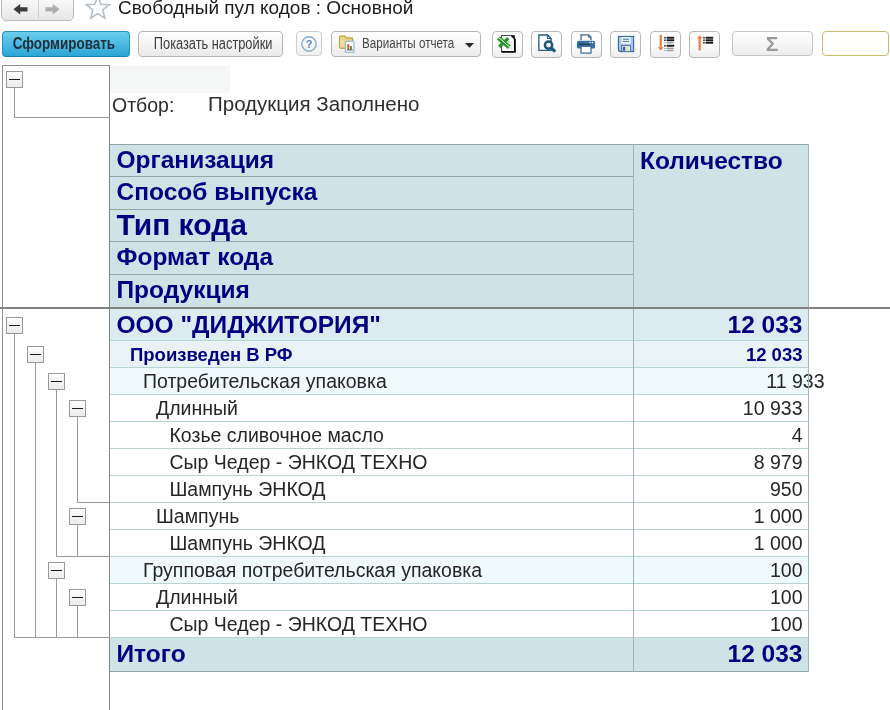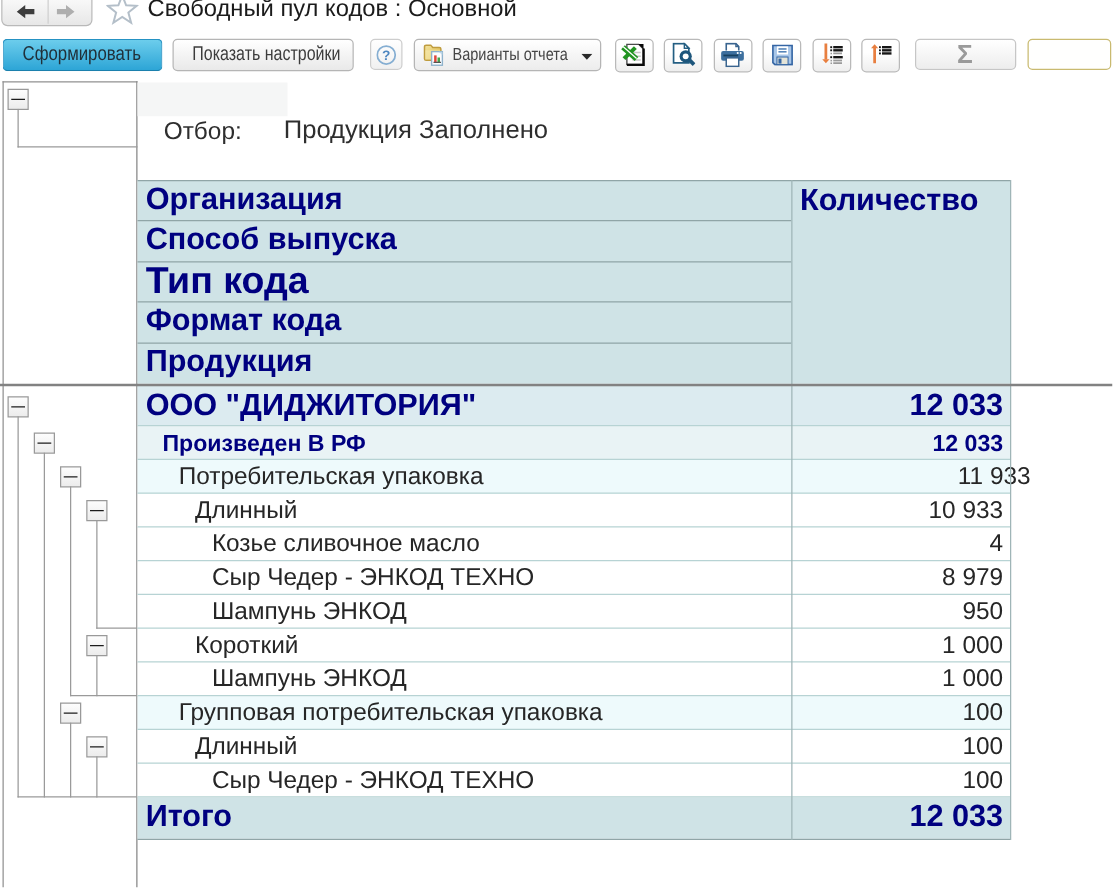--- a/index.html
+++ b/index.html
@@ -22,21 +22,21 @@
   <path d="M7.2 0 L7.2 3.2 L14.5 3.2 L14.5 7.4 L7.2 7.4 L7.2 10.6 L0.4 5.3 Z" fill="#3d3d3d"></path>
 </svg>
 <svg class="abs" style="left:45px;top:4px;" width="15" height="11" viewBox="0 0 15 11">
   <path d="M7.8 0 L7.8 3.2 L0.5 3.2 L0.5 7.4 L7.8 7.4 L7.8 10.6 L14.6 5.3 Z" fill="#aeaeae"></path>
 </svg>
 <svg class="abs" style="left:85px;top:-4px;" width="26" height="24" viewBox="0 0 26 24">
   <polygon points="12.8,0.3 15.9,8.2 24.3,8.7 17.7,14.0 19.9,22.2 12.8,17.6 5.7,22.2 7.9,14.0 1.3,8.7 9.7,8.2" fill="none" stroke="#b4bfc9" stroke-width="1.6"></polygon>
 </svg>
 <div class="abs" style="left:118px;top:-4px;font-size:19px;line-height:24px;color:#1b1b1b;">Свободный пул кодов : Основной</div>
 
-<div class="abs" style="left:2px;top:31px;width:125.5px;height:23.5px;border:1px solid #2592c3;border-bottom-color:#1b80ad;border-radius:4px;background:linear-gradient(#6ccdec,#2da5d6);text-align:center;line-height:24px;font-size:16px;font-weight:normal;color:#20303a;white-space:nowrap;"><span style="display:inline-block;transform:scaleX(0.84);">Сформировать</span></div>
+<div class="abs" style="left:2px;top:31px;width:125.5px;height:23.5px;border:1px solid #2592c3;border-bottom-color:#1b80ad;border-radius:4px;background:linear-gradient(#6ccdec,#2da5d6);text-align:left;line-height:24px;font-size:16px;font-weight:bold;color:#20303a;white-space:nowrap;"><span style="display:inline-block;transform:scaleX(0.84);">Сформировать</span></div>
 <div class="abs" style="left:138px;top:31px;width:143px;height:23.5px;border:1px solid #b5b5b5;border-radius:4px;background:linear-gradient(#ffffff,#e9e9e9);text-align:left;line-height:24px;font-size:16px;color:#3c3c3c;white-space:nowrap;"><span style="display:inline-block;transform:scaleX(0.80);">Показать настройки</span></div>
 <div class="abs" style="left:295.5px;top:30.5px;width:24px;height:23px;border:1px solid #cdcdcd;border-radius:4px;background:linear-gradient(#ffffff,#f0f0f0);">
   <svg style="position:absolute;left:4px;top:4px;" width="16" height="16" viewBox="0 0 16 16">
     <circle cx="8" cy="8" r="7.2" fill="none" stroke="#85aed2" stroke-width="1.4"></circle>
     <text x="8" y="12" font-size="11" font-weight="bold" fill="#4f87c0" text-anchor="middle" font-family="Liberation Sans">?</text>
   </svg>
 </div>
 <div class="abs" style="left:331px;top:30.5px;width:148px;height:24.5px;border:1px solid #b5b5b5;border-radius:4px;background:linear-gradient(#ffffff,#ececec);">
   <svg style="position:absolute;left:6px;top:2px;" width="25" height="19" viewBox="0 0 25 19">
     <defs>
@@ -144,21 +144,21 @@
   </g>
  </svg>
 </div>
 <div class="abs" style="left:731.5px;top:30.5px;width:79px;height:23.5px;border:1px solid #c6c6c6;border-radius:4px;background:linear-gradient(#ffffff,#ededed);text-align:center;line-height:24px;font-size:21px;font-weight:bold;color:#9a9a9a;">Σ</div>
 <div class="abs" style="left:821.5px;top:30.5px;width:65px;height:23.5px;border:1px solid #c9ba70;border-radius:4px;background:#fffffe;"></div>
 
 <div class="ln" style="left:2px;top:65px;width:108px;height:1px;"></div>
 <div class="ln" style="left:2px;top:65px;width:1px;height:645px;"></div>
 <div class="ln" style="left:109px;top:65px;width:1px;height:645px;background:#868686;"></div>
 <div class="abs" style="left:110px;top:66px;width:120px;height:27px;background:#f5f6f6;"></div>
-<div class="abs" style="left:131px;top:95px;width:500px;font-size:19.5px;line-height:20px;color:#2e2e2e;">Отбор:<span style="position:absolute;left:96px;font-size:20.5px;top:-1px;">Продукция Заполнено</span></div>
+<div class="abs" style="left:112px;top:95px;width:500px;font-size:19.5px;line-height:20px;color:#2e2e2e;">Отбор:<span style="position:absolute;left:96px;font-size:20.5px;top:-1px;">Продукция Заполнено</span></div>
 
 <div class="ln" style="left:14px;top:87px;width:1px;height:31px;background:#9a9a9a;"></div>
 <div class="ln" style="left:14px;top:333px;width:1px;height:305px;background:#9a9a9a;"></div>
 <div class="ln" style="left:35px;top:362px;width:1px;height:276px;background:#9a9a9a;"></div>
 <div class="ln" style="left:56px;top:389px;width:1px;height:168px;background:#9a9a9a;"></div>
 <div class="ln" style="left:56px;top:578px;width:1px;height:60px;background:#9a9a9a;"></div>
 <div class="ln" style="left:77px;top:416px;width:1px;height:87px;background:#9a9a9a;"></div>
 <div class="ln" style="left:77px;top:524px;width:1px;height:33px;background:#9a9a9a;"></div>
 <div class="ln" style="left:77px;top:605px;width:1px;height:33px;background:#9a9a9a;"></div>
 <div class="ln" style="left:14px;top:117px;width:96px;height:1px;background:#9a9a9a;"></div>
@@ -201,21 +201,21 @@
 <div class="abs" style="left:110px;top:421.5px;width:698px;height:27.0px;background:#ffffff;"></div>
 <div class="abs" style="left:169.5px;top:421.5px;height:27.0px;line-height:27.0px;font-size:19.5px;font-weight:normal;color:#262626;white-space:nowrap;">Козье сливочное масло</div>
 <div class="abs" style="left:633px;top:421.5px;width:169.5px;height:27.0px;line-height:27.0px;font-size:19.5px;font-weight:normal;color:#262626;text-align:right;">4</div>
 <div class="abs" style="left:110px;top:448.5px;width:698px;height:27.0px;background:#ffffff;"></div>
 <div class="abs" style="left:169.5px;top:448.5px;height:27.0px;line-height:27.0px;font-size:19.5px;font-weight:normal;color:#262626;white-space:nowrap;">Сыр Чедер - ЭНКОД ТЕХНО</div>
 <div class="abs" style="left:633px;top:448.5px;width:169.5px;height:27.0px;line-height:27.0px;font-size:19.5px;font-weight:normal;color:#262626;text-align:right;">8 979</div>
 <div class="abs" style="left:110px;top:475.5px;width:698px;height:27.0px;background:#ffffff;"></div>
 <div class="abs" style="left:169.5px;top:475.5px;height:27.0px;line-height:27.0px;font-size:19.5px;font-weight:normal;color:#262626;white-space:nowrap;">Шампунь ЭНКОД</div>
 <div class="abs" style="left:633px;top:475.5px;width:169.5px;height:27.0px;line-height:27.0px;font-size:19.5px;font-weight:normal;color:#262626;text-align:right;">950</div>
 <div class="abs" style="left:110px;top:502.5px;width:698px;height:27.0px;background:#ffffff;"></div>
-<div class="abs" style="left:156.0px;top:502.5px;height:27.0px;line-height:27.0px;font-size:19.5px;font-weight:normal;color:#262626;white-space:nowrap;">Короткий</div>
+<div class="abs" style="left:156.0px;top:502.5px;height:27.0px;line-height:27.0px;font-size:19.5px;font-weight:normal;color:#262626;white-space:nowrap;">Шампунь</div>
 <div class="abs" style="left:633px;top:502.5px;width:169.5px;height:27.0px;line-height:27.0px;font-size:19.5px;font-weight:normal;color:#262626;text-align:right;">1 000</div>
 <div class="abs" style="left:110px;top:529.5px;width:698px;height:27.0px;background:#ffffff;"></div>
 <div class="abs" style="left:169.5px;top:529.5px;height:27.0px;line-height:27.0px;font-size:19.5px;font-weight:normal;color:#262626;white-space:nowrap;">Шампунь ЭНКОД</div>
 <div class="abs" style="left:633px;top:529.5px;width:169.5px;height:27.0px;line-height:27.0px;font-size:19.5px;font-weight:normal;color:#262626;text-align:right;">1 000</div>
 <div class="abs" style="left:110px;top:556.5px;width:698px;height:27.0px;background:#eefafc;"></div>
 <div class="abs" style="left:143.0px;top:556.5px;height:43px;line-height:27.0px;font-size:19.5px;font-weight:normal;color:#262626;white-space:nowrap;">Групповая потребительская упаковка</div>
 <div class="abs" style="left:633px;top:556.5px;width:169.5px;height:27.0px;line-height:27.0px;font-size:19.5px;font-weight:normal;color:#262626;text-align:right;">100</div>
 <div class="abs" style="left:110px;top:583.5px;width:698px;height:27.0px;background:#ffffff;"></div>
 <div class="abs" style="left:156.0px;top:583.5px;height:27.0px;line-height:27.0px;font-size:19.5px;font-weight:normal;color:#262626;white-space:nowrap;">Длинный</div>
 <div class="abs" style="left:633px;top:583.5px;width:169.5px;height:27.0px;line-height:27.0px;font-size:19.5px;font-weight:normal;color:#262626;text-align:right;">100</div>

